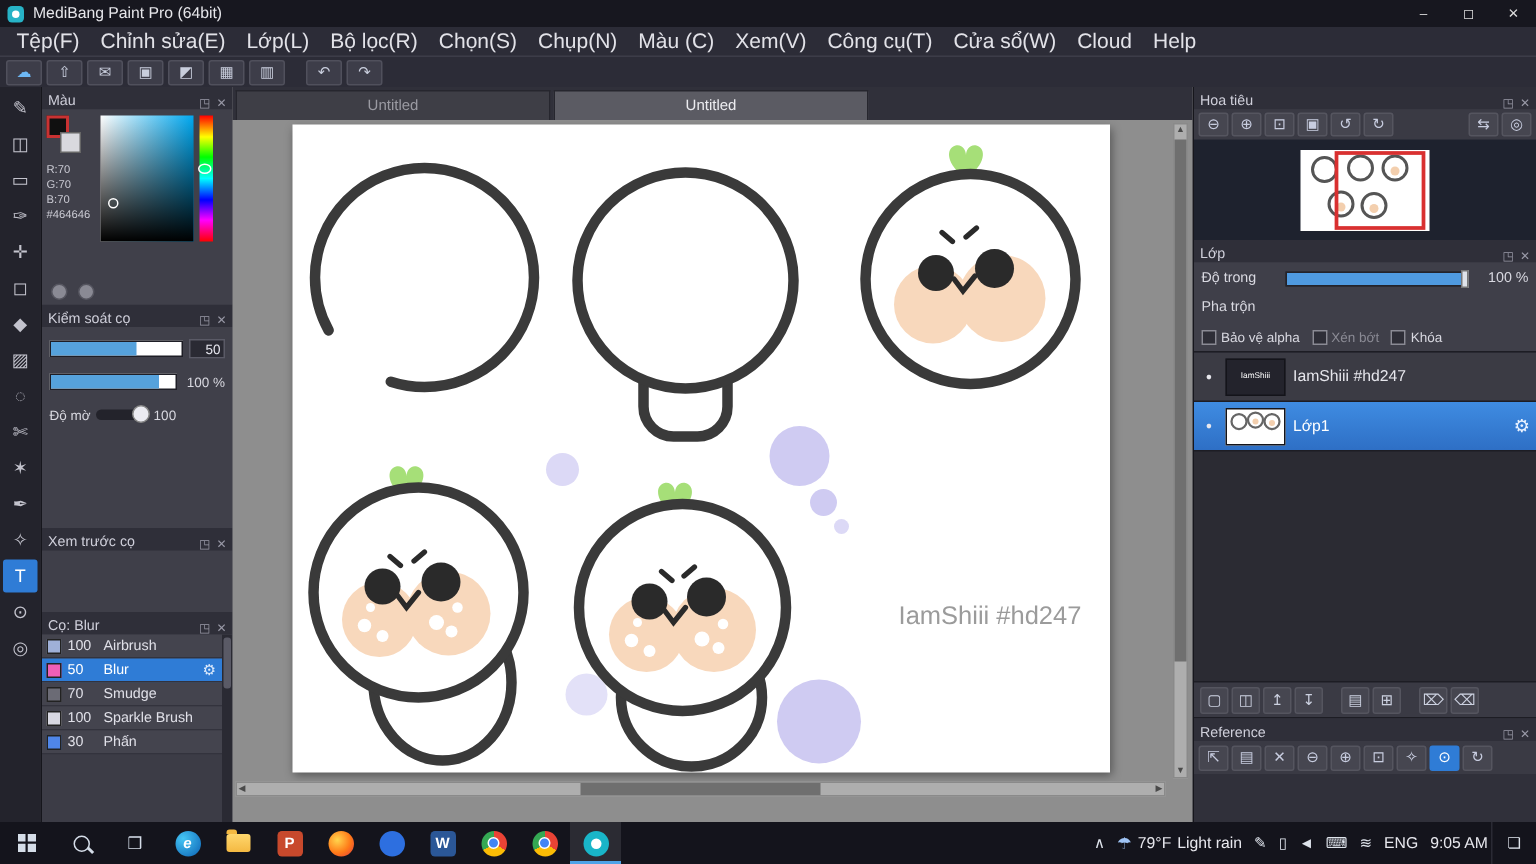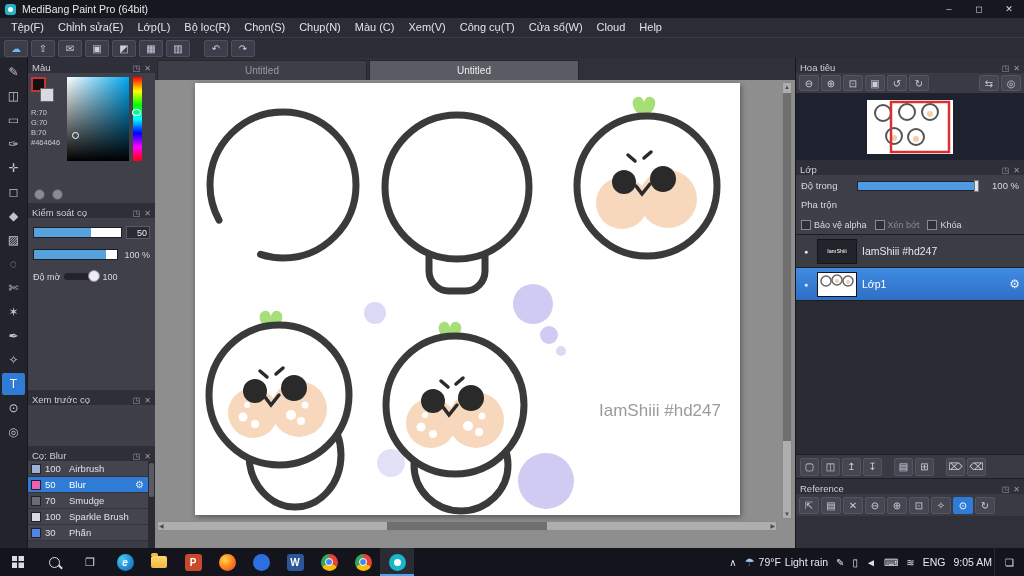--- a/index.html
+++ b/index.html
@@ -8,21 +8,21 @@
   #app{position:absolute;inset:0;width:1024px;height:576px;background:#3a3a44;color:#ddd;}
 
   
   .titlebar{position:absolute;left:0;top:0;right:0;height:18px;background:#17171f;display:flex;align-items:center;gap:6px;padding-left:5px;color:#e6e6ea;font-size:10.5px;}
   .appicon{width:11px;height:11px;border-radius:3px;background:#27b3c7;position:relative;flex:none;}
   .appicon::after{content:"";position:absolute;inset:3px;background:#fff;border-radius:50%;}
   .wincontrols{margin-left:auto;display:flex;height:100%;}
   .winbtn{width:30px;display:flex;align-items:center;justify-content:center;font-size:9px;color:#ddd;}
 
   
-  .menubar{position:absolute;top:18px;left:0;right:0;height:19px;background:#2c2c37;display:flex;align-items:center;padding:0 4px;font-size:11px;color:#e2e2e8;}
+  .menubar{position:absolute;top:18px;left:0;right:0;height:19px;background:#2c2c37;display:flex;align-items:center;padding:0 4px;font-size:14px;color:#e2e2e8;}
   .menu-item{padding:0 7px;line-height:19px;}
 
   
   .toolbar{position:absolute;top:37px;left:0;right:0;height:21px;background:#2c2c37;border-top:1px solid #3c3c48;display:flex;align-items:center;gap:3px;padding:0 4px;}
   .tbtn{width:24px;height:17px;background:#3d3d49;border:1px solid #50505c;border-radius:2px;color:#c9cedd;font-size:10px;display:flex;align-items:center;justify-content:center;}
   .tbtn.cloud{color:#6db8f5;}
   .tbsep{width:8px;}
 
   
   .main{position:absolute;top:58px;left:0;right:0;bottom:28px;display:flex;}
@@ -43,21 +43,21 @@
   .fg{position:absolute;left:0;top:0;width:15px;height:15px;background:#101010;border:2px solid #c93232;}
   .bgsw{position:absolute;left:9px;top:11px;width:14px;height:14px;background:#d9d9de;border:1px solid #666;}
   .grad{width:62px;height:84px;position:relative;background:linear-gradient(to right,#fff,#00a8f0);flex:none;}
   .grad::after{content:"";position:absolute;inset:0;background:linear-gradient(to bottom,rgba(0,0,0,0),#000);}
   .grad-ind{position:absolute;left:8%;top:66%;width:7px;height:7px;border:1.5px solid #fff;border-radius:50%;z-index:2;}
   .huebar{width:9px;height:84px;position:relative;flex:none;background:linear-gradient(to bottom,#f00,#ff0 17%,#0f0 33%,#0ff 50%,#00f 67%,#f0f 83%,#f00);}
   .hue-ind{position:absolute;left:-1px;top:38%;width:9px;height:7px;border:1.5px solid #fff;border-radius:50%;}
   .color-foot{position:absolute;bottom:3px;left:6px;display:flex;gap:7px;}
   .cf{width:11px;height:11px;border-radius:50%;background:#8a8a94;border:1px solid #55555f;}
 
-  .p-brushctl{height:187px;flex:none;}
+  .p-brushctl{height:149px;flex:none;}
   .kcc-body{flex:1;padding:8px 5px;display:flex;flex-direction:column;gap:9px;font-size:9px;color:#d8d8e0;background:#40404a;}
   .slider-row{display:flex;align-items:center;gap:4px;height:13px;}
   .slider{height:11px;flex:1;border:1px solid #1e1e26;background:#fff;position:relative;}
   .slider .fill{position:absolute;left:0;top:0;bottom:0;background:#56a2dc;}
   .valbox{width:24px;height:13px;background:#2a2a33;border:1px solid #5a5a66;color:#e8e8f0;font-size:9px;display:flex;align-items:center;justify-content:flex-end;padding-right:2px;flex:none;}
   .pct{width:28px;text-align:right;flex:none;}
   .knob-track{width:34px;height:7px;background:#23232b;border-radius:4px;position:relative;flex:none;}
   .knob{position:absolute;right:-2px;top:-3px;width:12px;height:12px;border-radius:50%;background:#ececf2;border:1px solid #888;}
 
   .p-preview{height:56px;flex:none;}

